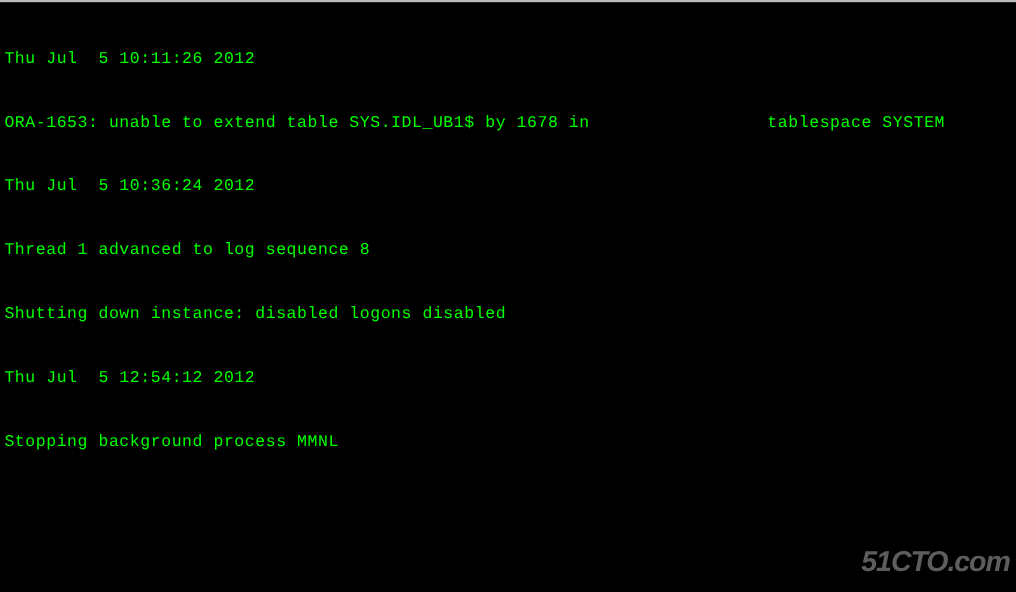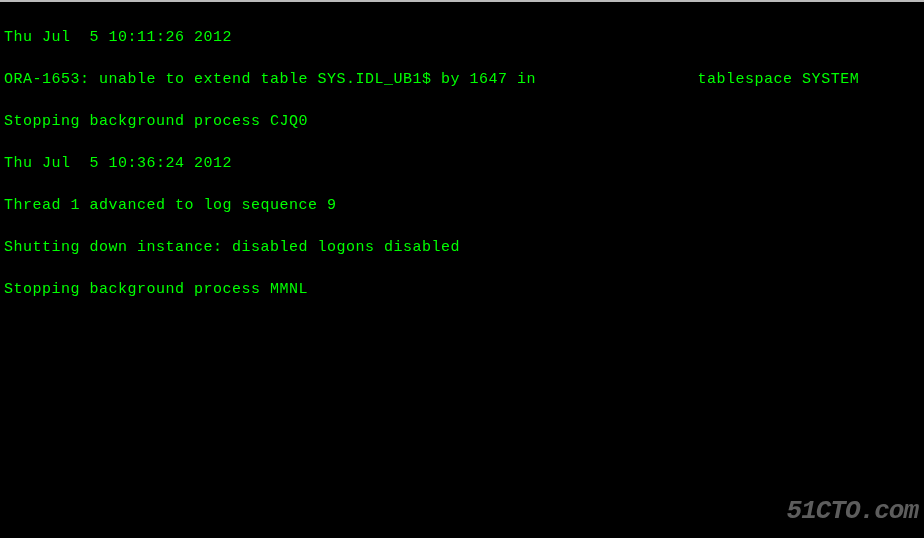--- a/index.html
+++ b/index.html
@@ -23,27 +23,28 @@
       padding: 4px 4px;
       white-space: pre;
       font-weight: normal;
       letter-spacing: 0.5px;
     }
     .terminal-border-top {
       border-top: 2px solid #bbb;
     }
     .line {
       display: block;
+      margin-top: 16px;
     }
     .watermark {
       position: absolute;
       right: 6px;
       bottom: 12px;
       color: #aaa;
-      font-family: Liberation Mono, monospace;
+      font-family: Liberation Sans, sans-serif;
       text-align: left;
       opacity: 0.55;
       pointer-events: none;
     }
     .watermark .wm-main {
       font-size: 26px;
       font-weight: bold;
       font-style: italic;
       letter-spacing: -1px;
     }
@@ -51,25 +52,25 @@
       font-size: 14px;
       font-weight: bold;
       margin-top: -2px;
     }
   </style>
 </head>
 <body>
 
 <div class="terminal terminal-border-top">
 <span class="line">Thu Jul  5 10:11:26 2012</span>
-<span class="line">ORA-1653: unable to extend table SYS.IDL_UB1$ by 1647 in                 tablespace SYSTEM</span>
-<span class="line">Stopping background process CJQ0</span>
+<span class="line">ORA-1653: unable to extend table SYS.IDL_UB1$ by 1678 in                 tablespace SYSTEM</span>
 <span class="line">Thu Jul  5 10:36:24 2012</span>
-<span class="line">Thread 1 advanced to log sequence 9</span>
+<span class="line">Thread 1 advanced to log sequence 8</span>
 <span class="line">Shutting down instance: disabled logons disabled</span>
+<span class="line">Thu Jul  5 12:54:12 2012</span>
 <span class="line">Stopping background process MMNL</span>
 
 
 
 
 
 
 
 
 

